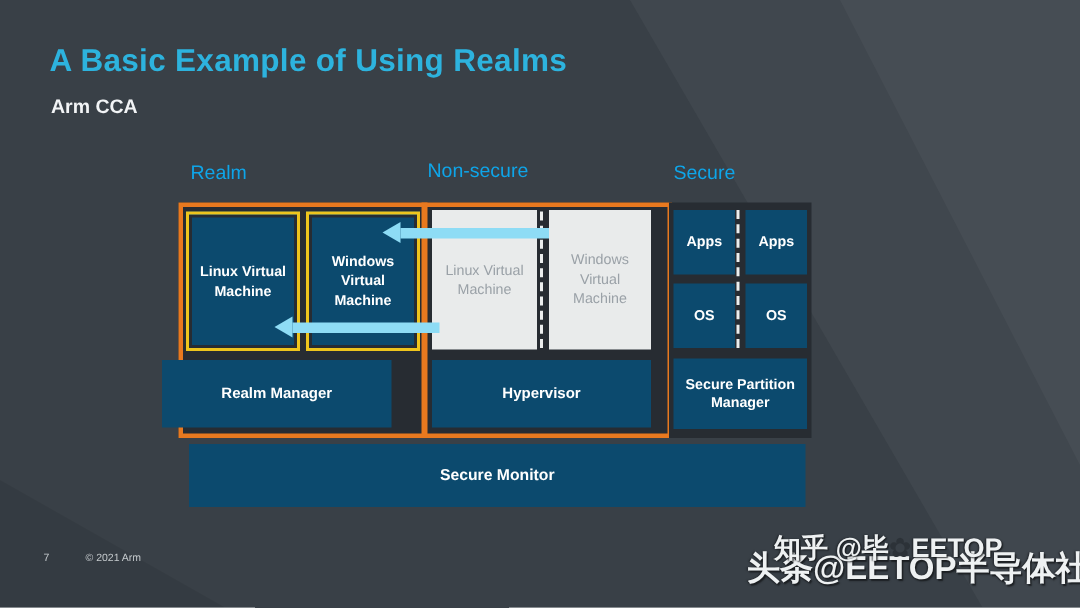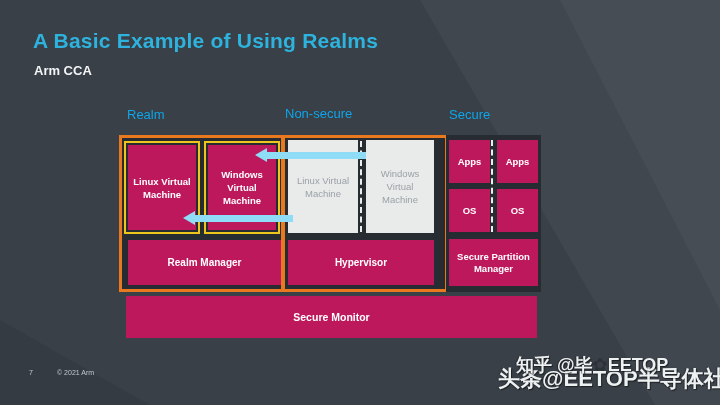--- a/index.html
+++ b/index.html
@@ -21,28 +21,28 @@
   .sec-label { position:absolute; font-size:13px; color:#0ea5e9; }
   .lbl-realm { left:127px; top:107px; }
   .lbl-nonsecure { left:285px; top:106px; }
   .lbl-secure { left:449px; top:107px; }
 
   .panel-main { position:absolute; left:119px; top:135px; width:329px; height:157px;
                 background:#272c32; border:3px solid #e8791f; }
   .panel-divider { position:absolute; left:281px; top:135px; width:4px; height:157px; background:#e8791f; }
   .panel-secure { position:absolute; left:446px; top:135px; width:95px; height:157px; background:#272c32; }
 
-  .bluebox { position:absolute; background:#be185d; display:flex; align-items:center;
+  .bluebox { position:absolute; background:#0c4a6e; display:flex; align-items:center;
              justify-content:center; text-align:center; color:#ffffff; font-weight:700;
              font-size:9.5px; line-height:13px; }
   .vm-yellow { border:2px solid #eec51d; box-shadow:inset 0 0 0 2px #272c32; }
 
   .box-realm-linux   { left:124px; top:141px; width:76px; height:93px; }
   .box-realm-windows { left:204px; top:141px; width:76px; height:93px; }
-  .box-realm-mgr     { left:128px; top:240px; width:153px; height:45px; font-size:10px; }
+  .box-realm-mgr     { left:108px; top:240px; width:153px; height:45px; font-size:10px; }
 
   .graybox { position:absolute; background:#e9ebeb; display:flex; align-items:center;
              justify-content:center; text-align:center; color:#9aa1a7;
              font-size:9.5px; line-height:13px; }
   .box-ns-linux   { left:288px; top:140px; width:70px; height:93px; }
   .box-ns-windows { left:366px; top:140px; width:68px; height:93px; }
   .box-hypervisor { left:288px; top:240px; width:146px; height:45px; font-size:10px; }
 
   .dashline { position:absolute; width:0; border-left:2px dashed #eceeee; }
   .dash-ns     { left:360px; top:141px; height:91px; }

